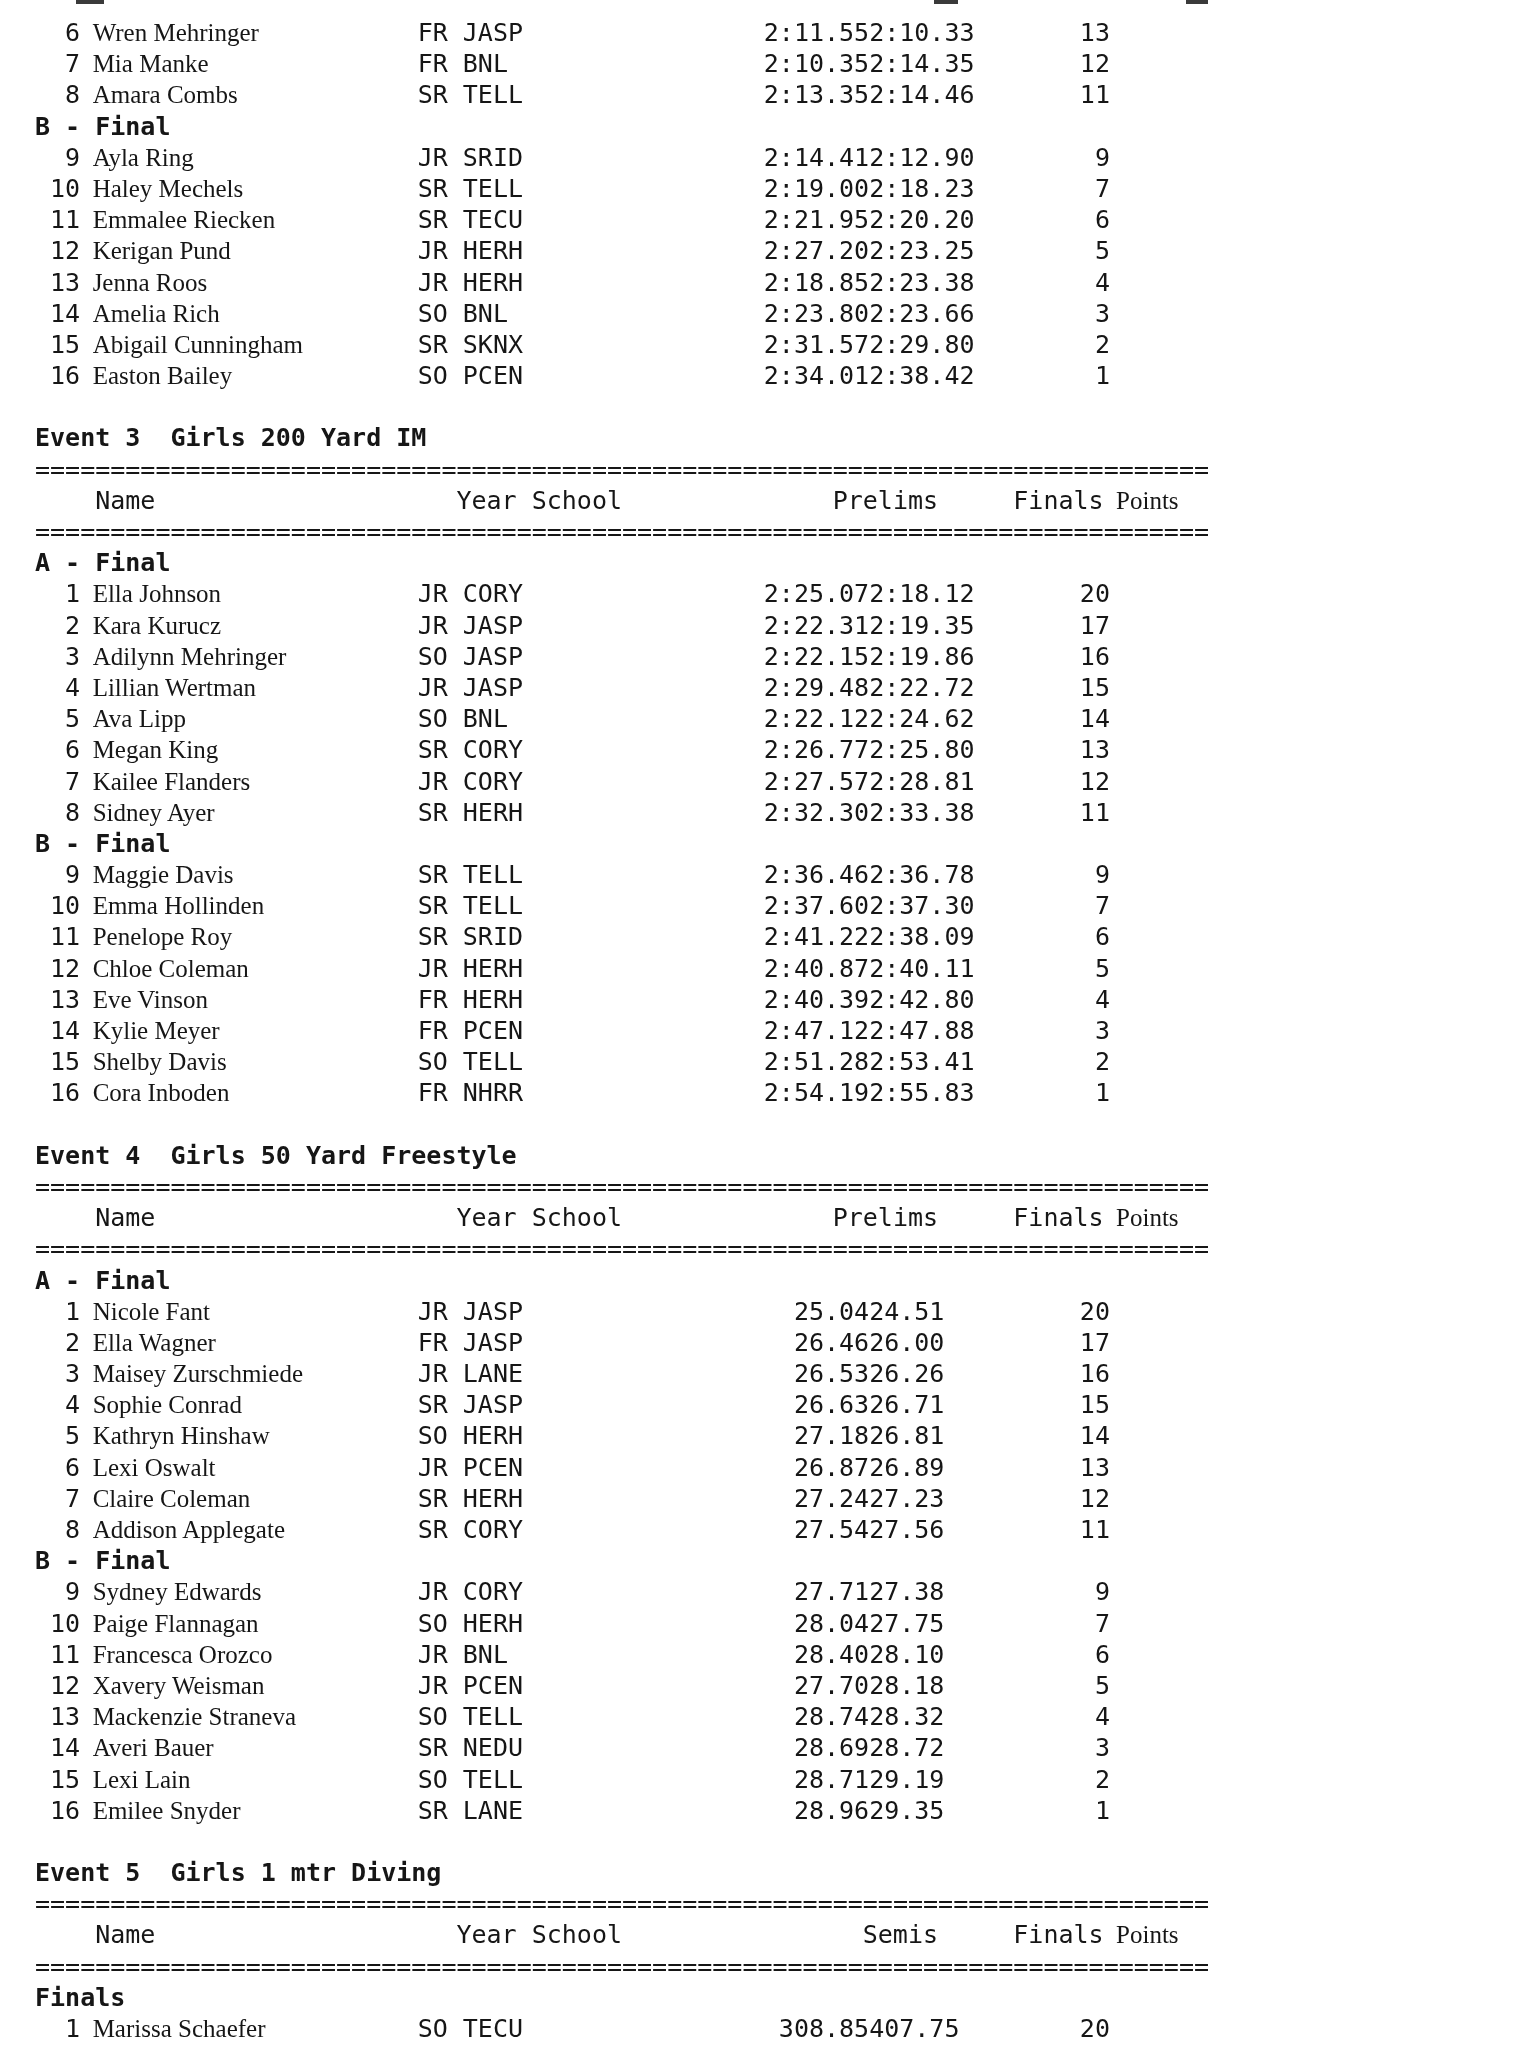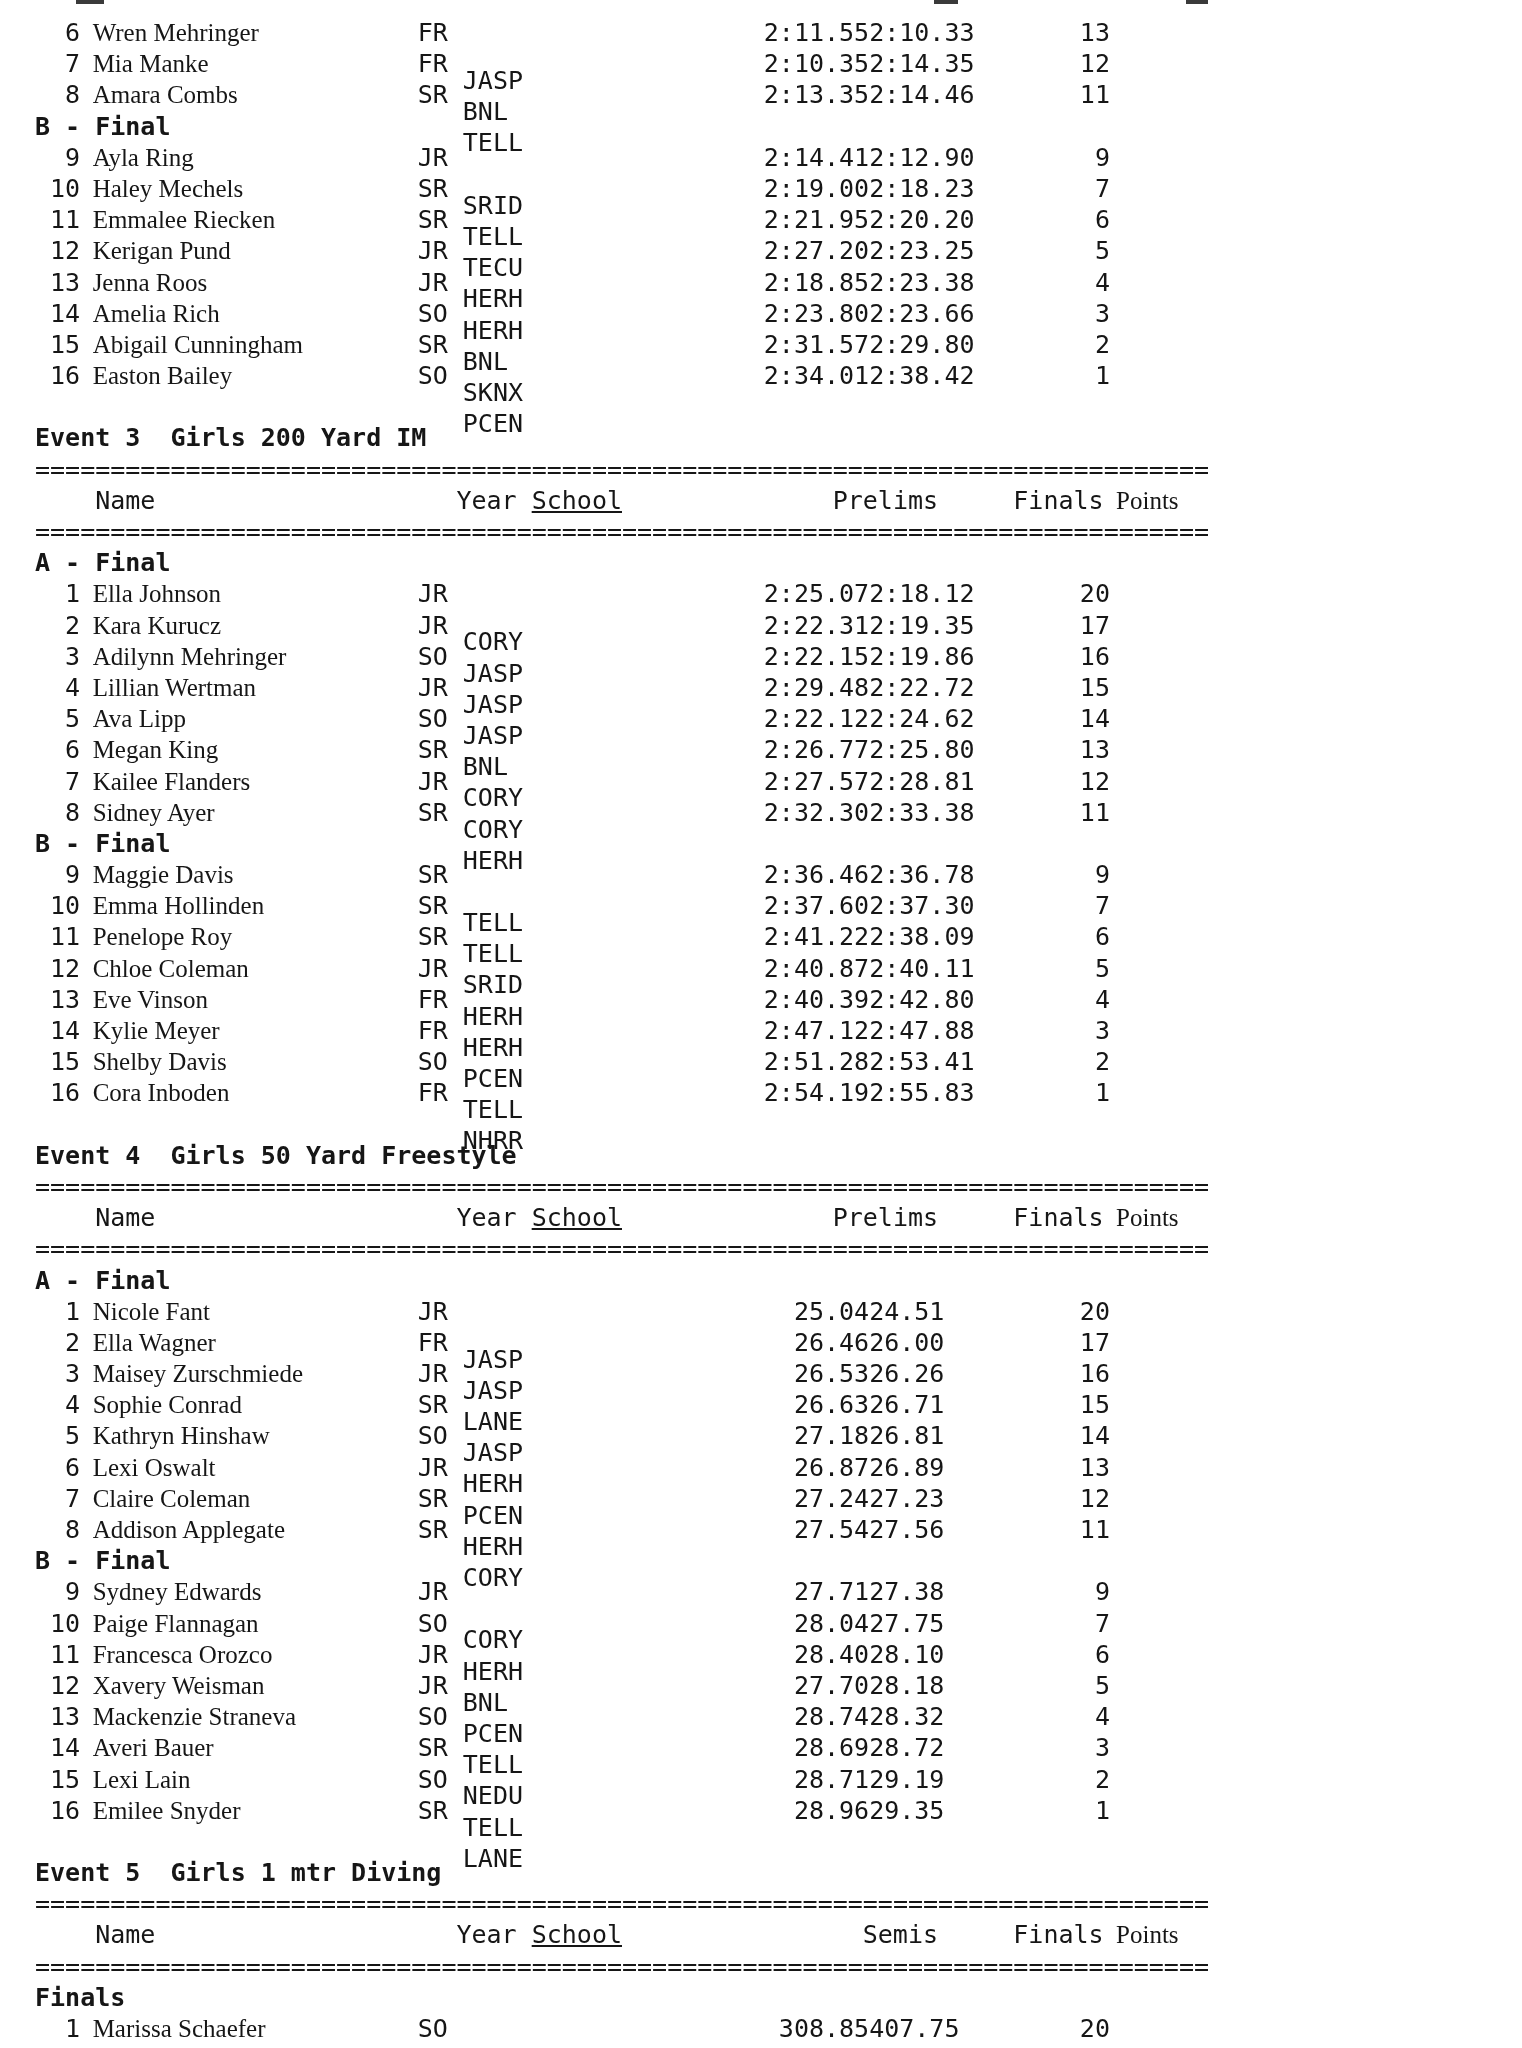--- a/index.html
+++ b/index.html
@@ -7,28 +7,28 @@
        font-family:"DejaVu Sans Mono",monospace;color:#161616;}
   .doc{position:absolute;left:35px;top:17px;font-size:25px;line-height:31.2px;
        white-space:pre;}
   .line{height:31.2px;white-space:pre;}
   .line span{display:inline-block;white-space:pre;vertical-align:top;}
   .bold{font-weight:bold;}
   
   .c-rank{width:3ch;text-align:right;}
   .c-name{width:26ch;margin-left:1ch;font-family:Liberation Serif, serif;}
   .c-year{width:2ch;text-align:left;}
-  .c-school{width:20ch;margin-left:1ch;margin-top:48px;}
+  .c-school{width:20ch;margin-left:1ch;}
   .c-prelims{width:7ch;text-align:right;}
   .c-finals{width:11ch;}
   .c-points{width:5ch;text-align:right;}
   
   .h-name{width:24ch;margin-left:4ch;}
   .h-year{width:4ch;text-align:right;}
-  .h-school{width:20ch;margin-left:1ch;text-decoration:underline;}
+  .h-school{width:20ch;margin-left:1ch;}
   .h-prelims{width:7ch;text-align:right;}
   .h-finals{width:11ch;text-align:right;}
   .h-points{width:7ch;text-align:center;font-family:Liberation Serif, serif;}
   
   .frag{position:absolute;top:0;height:4px;background:#3a3a3a;}
   .f1{left:76px;width:28px;}
   .f2{left:934px;width:24px;}
   .f3{left:1186px;width:22px;}
 </style>
 </head>

